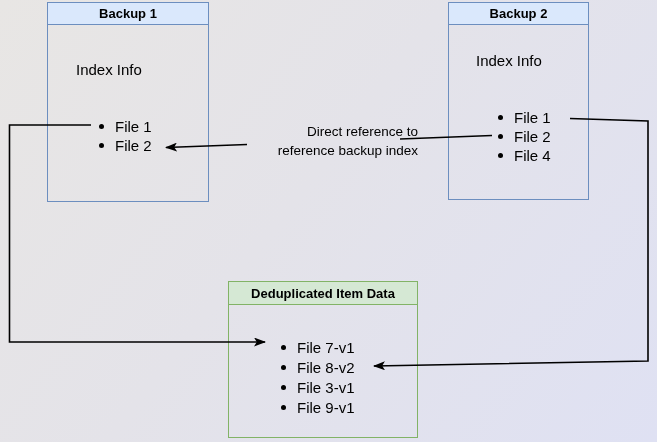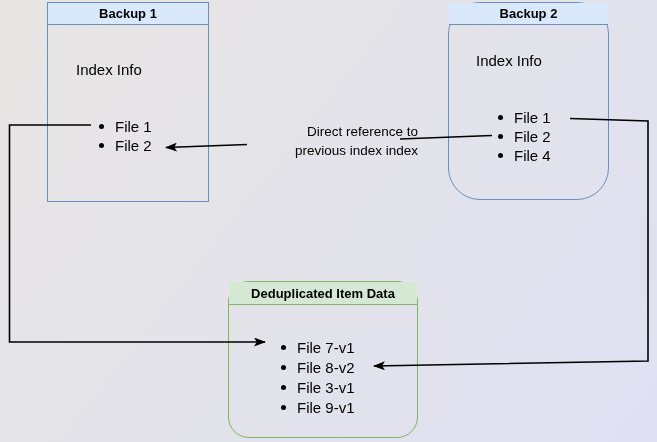--- a/index.html
+++ b/index.html
@@ -6,21 +6,21 @@
   .canvas{
     position:relative;
     width:657px;height:442px;
     overflow:hidden;
     background:linear-gradient(128deg,#e8e6e4 0%,#e4e3e9 45%,#dfe1f3 100%);
     font-family:"Liberation Sans","DejaVu Sans",sans-serif;
     color:#000;
   }
   .box{position:absolute;box-sizing:border-box;border:1.5px solid;background:transparent;}
   .box.blue{border-color:#6c8ebf;}
-  .box.green{border-color:#82b366;border-radius:21px;}
+  .box.green{border-color:#82b366;}
   .box-header{
     box-sizing:border-box;height:22px;
     display:flex;align-items:center;justify-content:center;
     font-weight:bold;font-size:13px;
     border-bottom:1.5px solid;
   }
   .blue .box-header{background:#dae8fc;border-color:#6c8ebf;}
   .green .box-header{background:#d5e8d4;border-color:#82b366;height:23px;}
   .section-label{position:absolute;font-size:15px;line-height:20px;white-space:nowrap;}
   .file-list{position:absolute;}
@@ -49,21 +49,21 @@
         <span class="bullet"></span>
         <span>File 1</span>
       </div>
       <div class="file-row">
         <span class="bullet"></span>
         <span>File 2</span>
       </div>
     </div>
   </div>
 
-  <div class="box blue" style="left:448px;top:2px;width:161px;height:198px;border-radius:32px;">
+  <div class="box blue" style="left:448px;top:2px;width:141px;height:198px;">
     <div class="box-header">
       <span>Backup 2</span>
     </div>
     <div class="section-label" style="left:27px;top:48px;">Index Info</div>
     <div class="file-list" style="left:49px;top:105px;">
       <div class="file-row">
         <span class="bullet"></span>
         <span>File 1</span>
       </div>
       <div class="file-row">
@@ -96,21 +96,21 @@
       </div>
       <div class="file-row">
         <span class="bullet"></span>
         <span>File 9-v1</span>
       </div>
     </div>
   </div>
 
   <div class="annotation">
     <span>Direct reference to</span>
-    <span>previous index index</span>
+    <span>reference backup index</span>
   </div>
 
   <svg class="edges" viewBox="0 0 657 442" xmlns="http://www.w3.org/2000/svg">
     <defs>
       <marker id="arrowhead" viewBox="0 0 12 9" refX="11" refY="4.5" markerWidth="12" markerHeight="9" orient="auto" markerUnits="userSpaceOnUse">
         <path d="M0,0 L12,4.5 L0,9 L2.8,4.5 Z" fill="#000"></path>
       </marker>
     </defs>
     <path d="M 91 125 L 9.5 125 L 9.5 342 L 265 342" fill="none" stroke="#000" stroke-width="1.6" marker-end="url(#arrowhead)"></path>
     <path d="M 492 135.5 L 400 139" fill="none" stroke="#000" stroke-width="1.6"></path>

